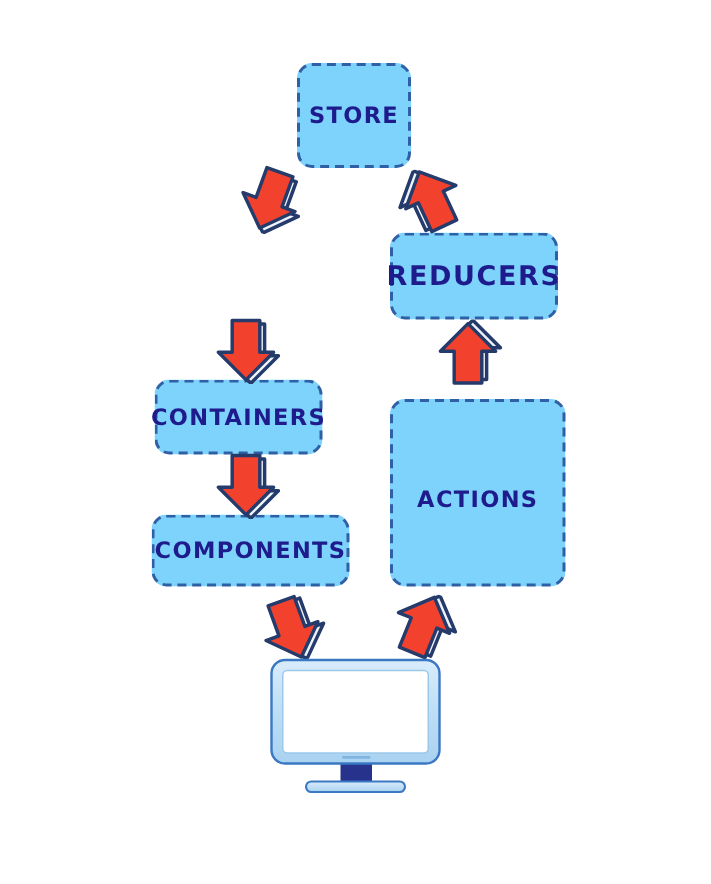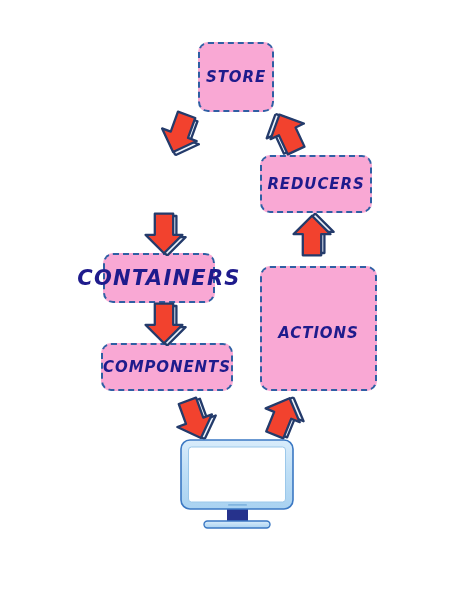--- a/index.html
+++ b/index.html
@@ -22,47 +22,46 @@
     width: 474px;
     height: 589px;
   }
 
   
   .node {
     position: absolute;
     box-sizing: border-box;
     border: 2px dashed #2f5fa4;
     border-radius: 10px;
-    background: #f9a8d4;
+    background: #7dd3fc;
     display: flex;
     align-items: center;
     justify-content: center;
-    font-style: italic;
     
   }
   .node .label {
     color: #1e1b8c;
     font-family: "DejaVu Sans", "Liberation Sans", sans-serif;
     font-weight: bold;
     letter-spacing: 0.06em;
     white-space: nowrap;
     text-align: center;
   }
 
   #node-store      { left: 198px; top: 42px;  width: 76px;  height: 70px; }
   #node-provider   { left: 103px; top: 155px; width: 112px; height: 58px; }
   #node-reducers   { left: 260px; top: 155px; width: 112px; height: 58px; }
   #node-containers { left: 103px; top: 253px; width: 112px; height: 50px; }
   #node-components { left: 101px; top: 343px; width: 132px; height: 48px; }
   #node-actions    { left: 260px; top: 266px; width: 117px; height: 125px; }
 
   #node-store      .label { font-size: 15px; }
   #node-provider   .label { font-size: 15px; }
-  #node-reducers   .label { font-size: 15px; text-align: right; }
-  #node-containers .label { font-size: 21px; }
+  #node-reducers   .label { font-size: 18px; text-align: right; }
+  #node-containers .label { font-size: 15px; }
   #node-components .label { font-size: 15px; }
   #node-actions    .label { font-size: 15px; position: relative; top: 4px; }
 
   
   .arrow {
     position: absolute;
     width: 46px;
     height: 46px;
   }
   #arrow-store-provider  { left: 157px; top: 110px; transform: rotate(200deg); }

